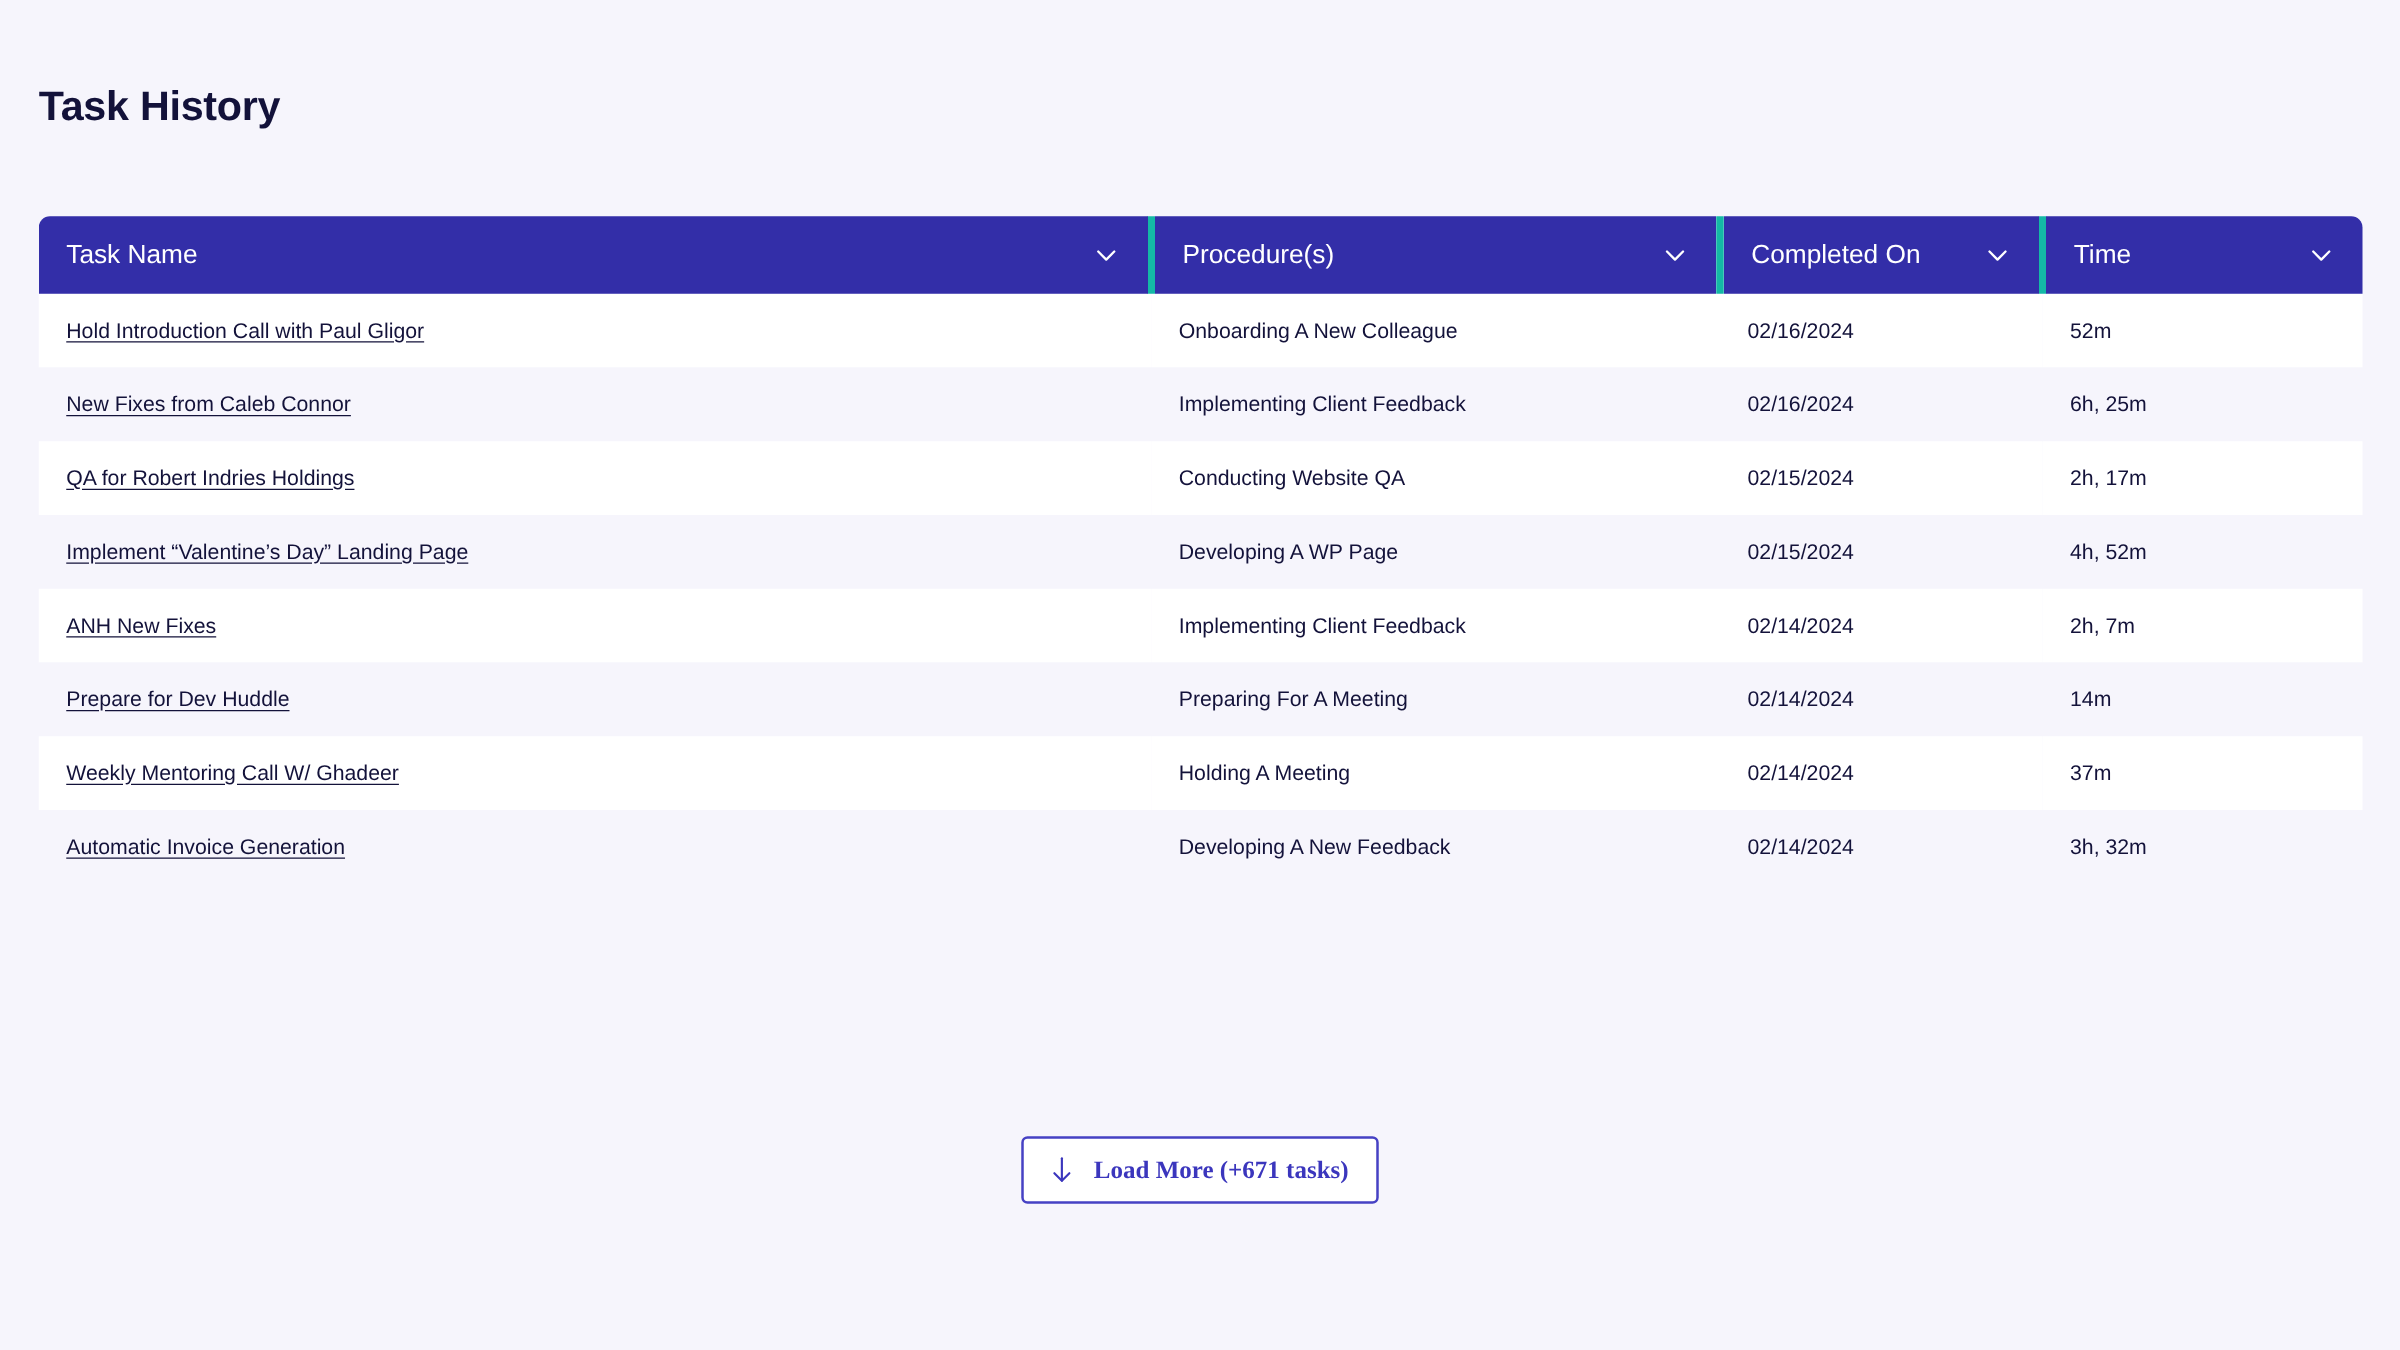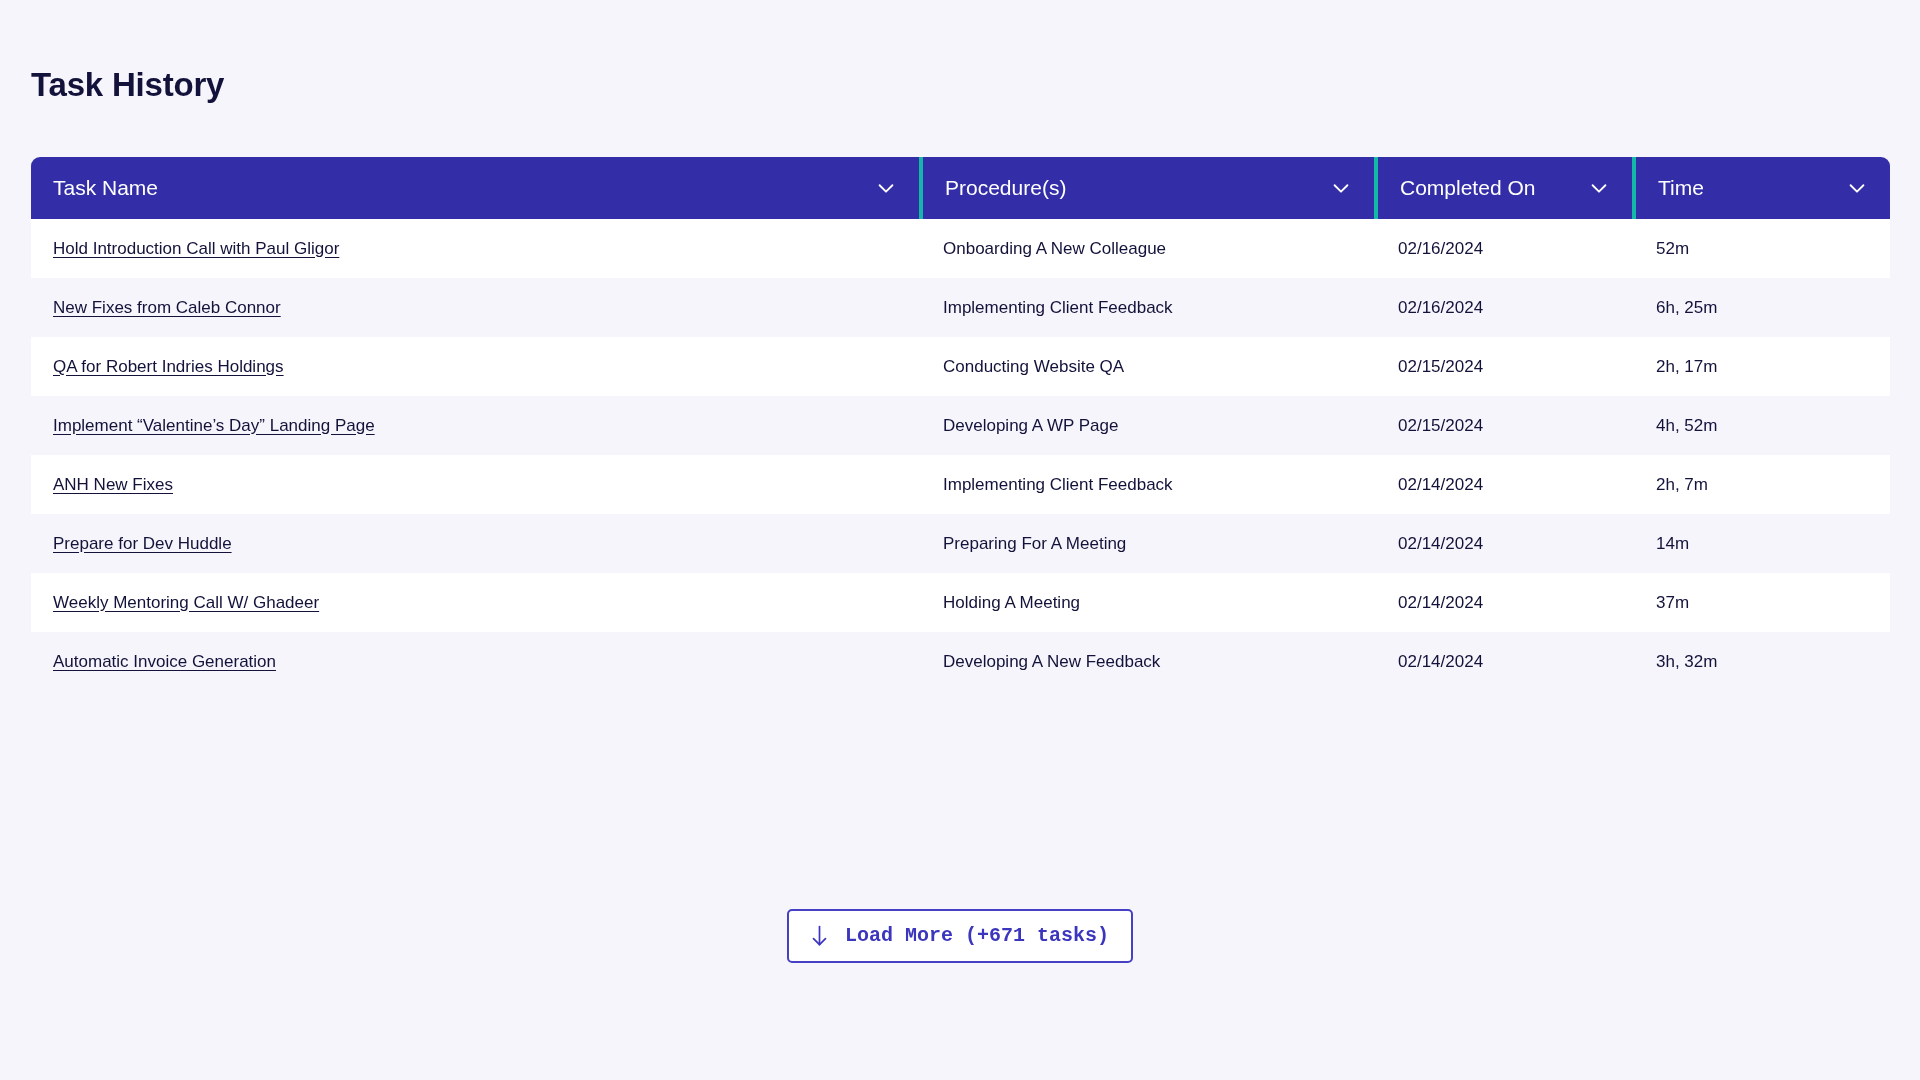--- a/index.html
+++ b/index.html
@@ -30,21 +30,21 @@
     top: 22px;
     font-size: 33px;
     font-weight: bold;
     color: #13123a;
     letter-spacing: -0.2px;
   }
 
   .table-wrap {
     position: absolute;
     left: 31px;
-    top: 113px;
+    top: 129px;
     width: 1859px;
   }
 
   table.history-table {
     width: 100%;
     border-collapse: collapse;
     table-layout: fixed;
   }
 
   thead tr {
@@ -57,21 +57,21 @@
     font-size: 21px;
     font-weight: normal;
     text-align: left;
     padding: 0 22px;
     vertical-align: middle;
     position: relative;
     box-sizing: border-box;
   }
 
   thead th + th {
-    border-left: 4px solid #14b8a6;
+    border-left: 6px solid #14b8a6;
   }
 
   thead th:first-child {
     border-top-left-radius: 9px;
   }
   thead th:last-child {
     border-top-right-radius: 9px;
   }
 
   .th-inner {
@@ -142,21 +142,21 @@
     align-items: center;
     gap: 15px;
     background: #ffffff;
     border: 2px solid #4641c4;
     border-radius: 5px;
     color: #3b36bd;
     font-size: 20px;
     font-weight: bold;
     padding: 13px 22px 13px 20px;
     cursor: pointer;
-    font-family: Liberation Mono, monospace;
+    font-family: Liberation Serif, serif;
     line-height: 1;
   }
 
   .arrow-down {
     display: inline-block;
     width: 21px;
     height: 24px;
     flex: 0 0 auto;
   }
   .arrow-down svg {

